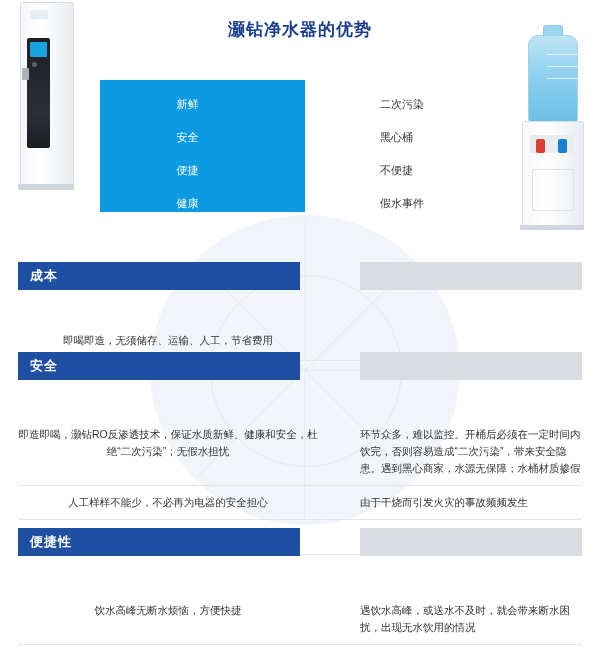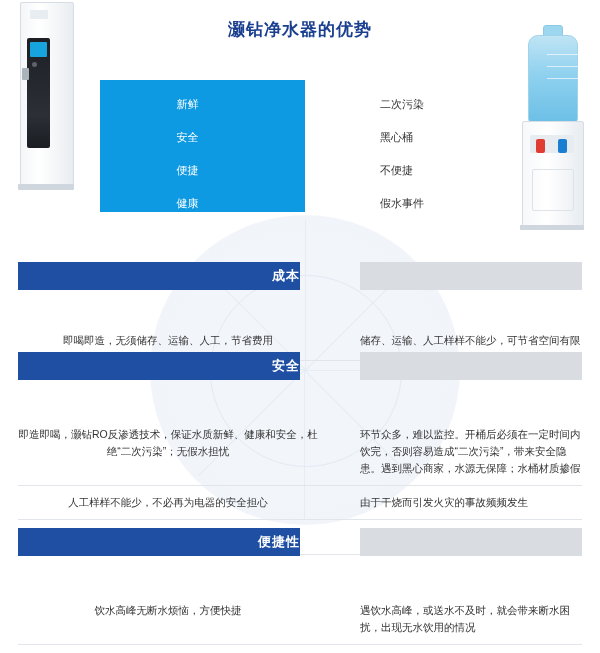--- a/index.html
+++ b/index.html
@@ -301,21 +301,20 @@
   
   .section {
     position: absolute;
     left: 0;
     width: 600px;
     z-index: 2;
   }
   .bar-row {
     position: relative;
     height: 32px;
-    text-align: right;
   }
   .bar-left {
     position: absolute;
     left: 18px;
     top: 0;
     width: 282px;
     height: 28px;
     background: #1f4fa3;
   }
   .bar-left span {
@@ -429,21 +428,20 @@
 
   <div class="section" style="top:262px">
     <div class="bar-row">
       <div class="bar-left">
         <span>成本</span>
       </div>
       <div class="bar-right"></div>
     </div>
     <div class="rows" style="height:58px">
       <div class="cell-left" style="top:38px">即喝即造，无须储存、运输、人工，节省费用</div>
-      <div class="cell-right" style="top:38px">储存、运输、人工样样不能少，可节省空间有限</div>
       <div class="divider" style="top:66px"></div>
     </div>
   </div>
 
   <div class="section" style="top:352px">
     <div class="bar-row">
       <div class="bar-left">
         <span>安全</span>
       </div>
       <div class="bar-right"></div>

